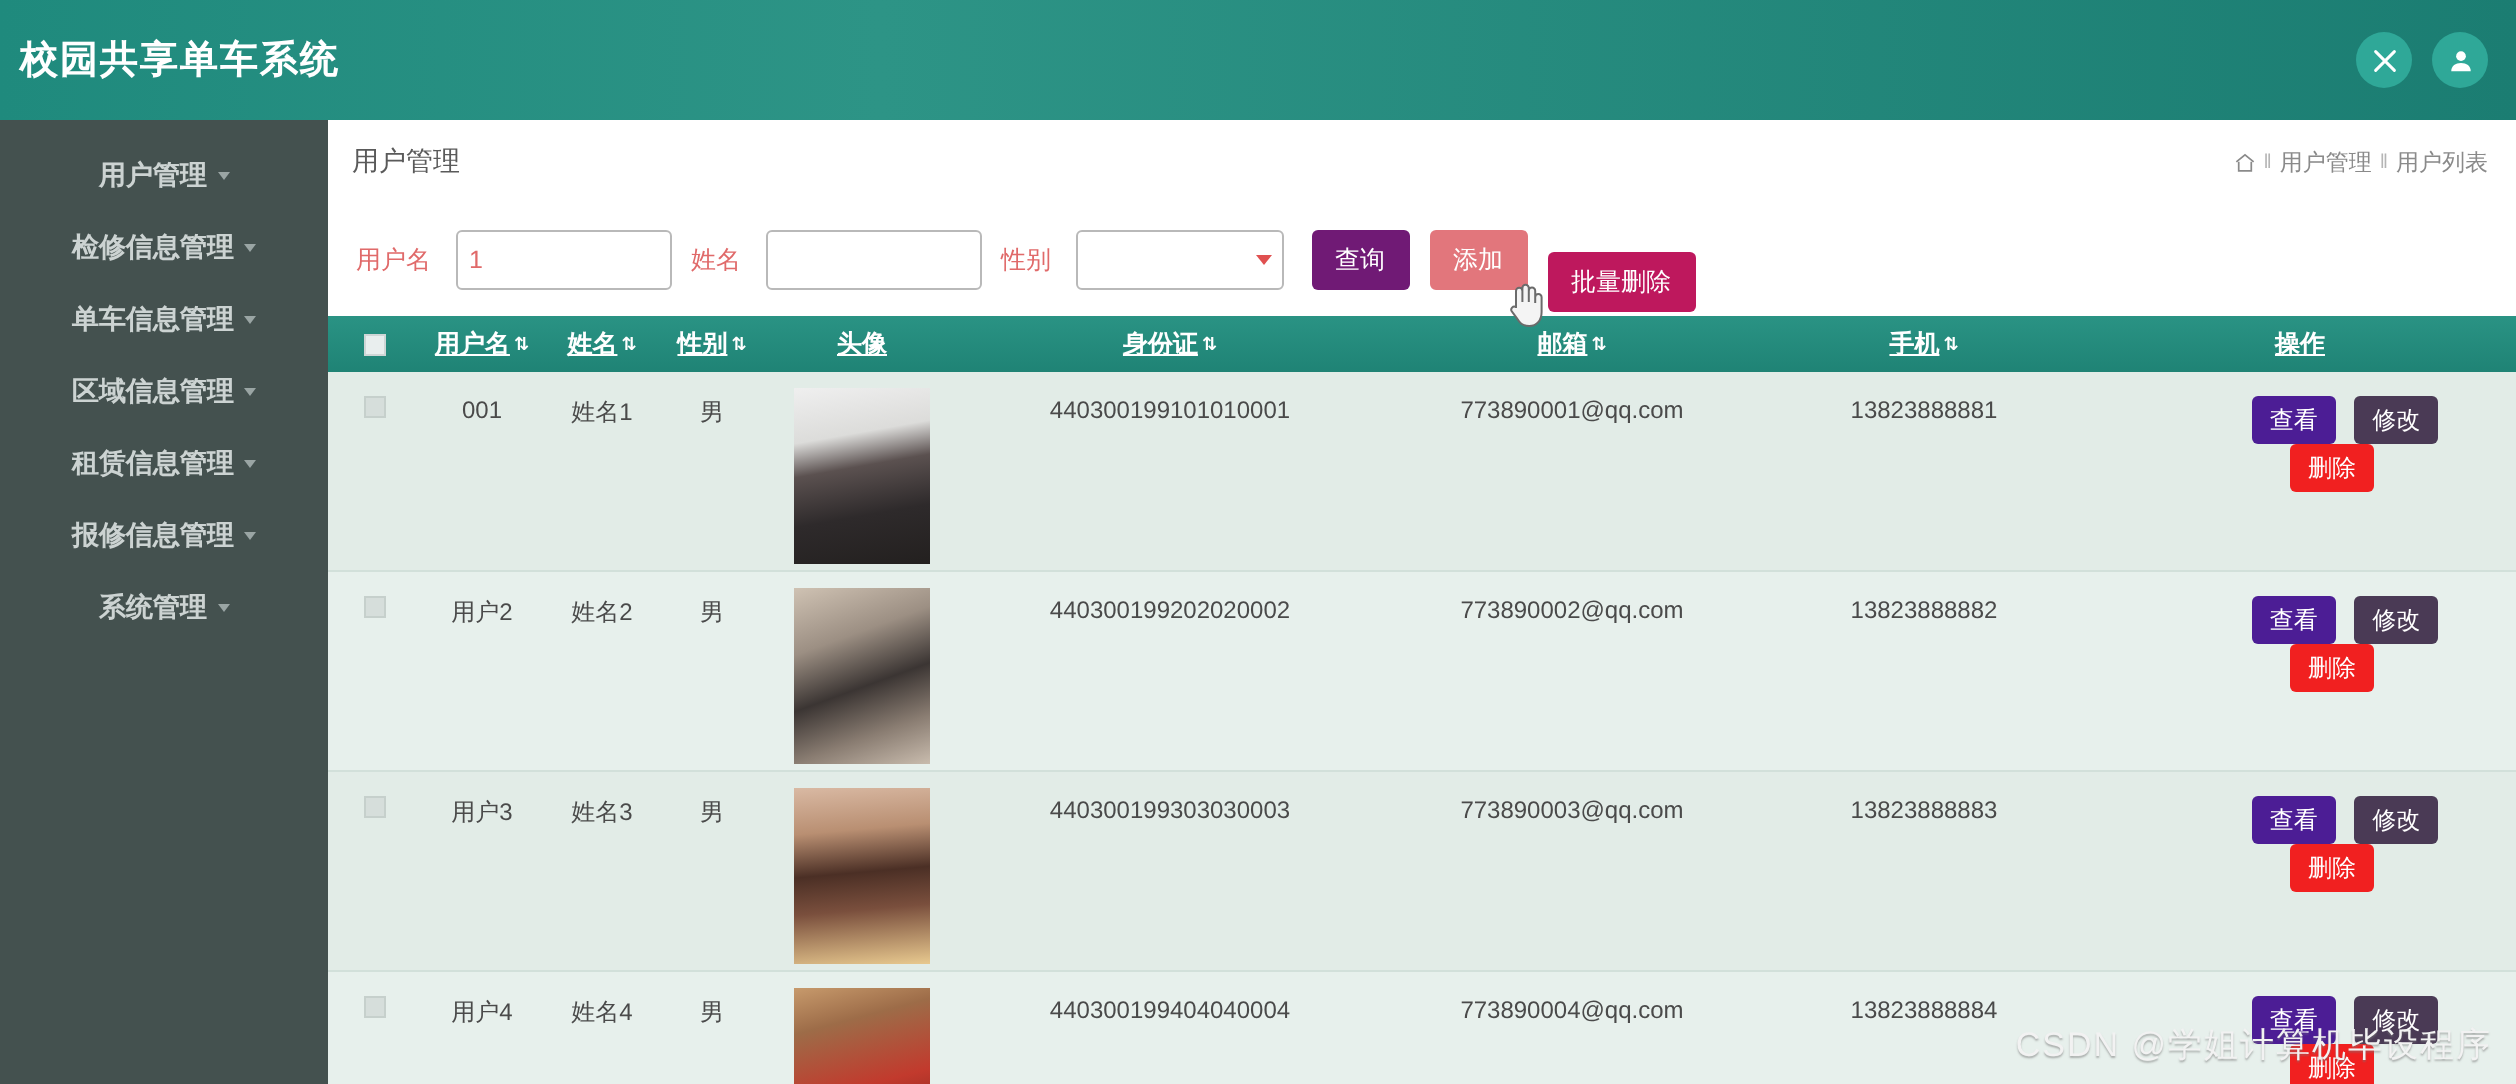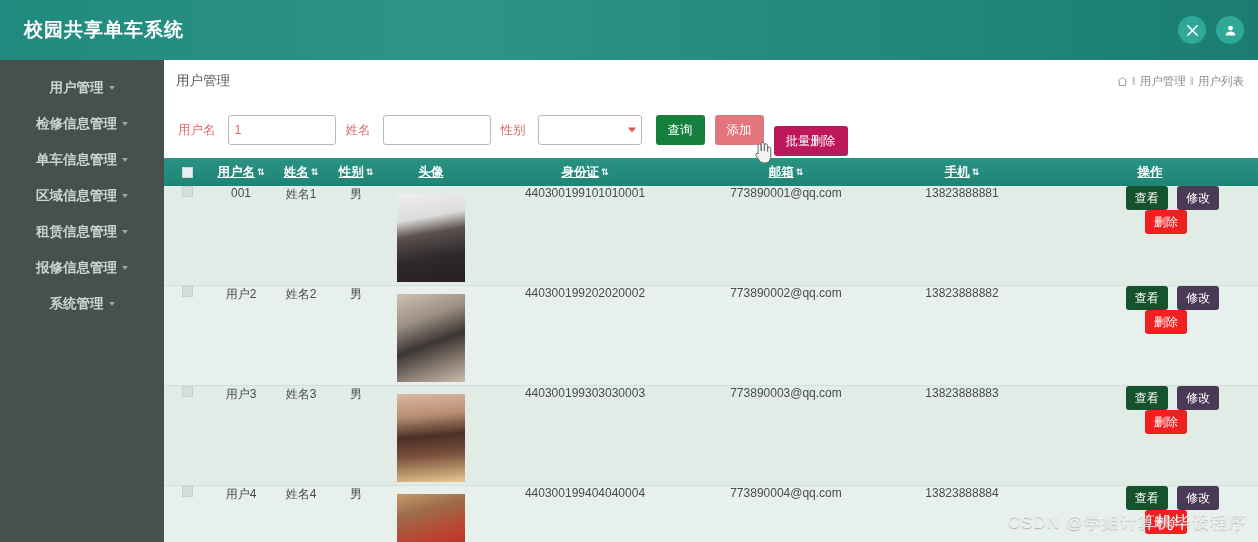--- a/index.html
+++ b/index.html
@@ -16,21 +16,21 @@
     position: absolute; top: 0; left: 0;
     width: 1258px; height: 60px;
     background: linear-gradient(90deg, #1f8a7d 0%, #2d9486 35%, #1b7d72 100%);
     display: flex; align-items: center;
   }
   .brand {
     color: #ffffff;
     font-size: 19px;
     font-weight: bold;
     letter-spacing: 1px;
-    margin-left: 24px;
+    margin-left: 10px;
   }
   .header-actions {
     position: absolute; right: 14px; top: 0; height: 60px;
     display: flex; align-items: center; gap: 10px;
   }
   .circle-btn {
     width: 28px; height: 28px; border-radius: 50%;
     background: #2fa898;
     display: flex; align-items: center; justify-content: center;
     cursor: pointer;
@@ -136,21 +136,21 @@
   .btn {
     height: 30px;
     border: none; border-radius: 3px;
     color: #fff;
     font-size: 12.5px;
     padding: 0 12px;
     cursor: pointer;
     font-family: inherit;
     margin-right: 10px;
   }
-  .btn-query { background: #15803d; }
+  .btn-query { background: #701a75; }
   .btn-add   { background: #e2767c; }
   .btn-del   { background: #be185d; margin-top: 22px; }
 
   
   .table-wrap { position: relative; }
   table { border-collapse: collapse; width: 1094px; table-layout: fixed; }
   thead th {
     background: linear-gradient(180deg, #2a9384 0%, #1f8375 100%);
     color: #ffffff;
     font-size: 12.5px;
@@ -173,21 +173,21 @@
     border: 1px solid #cfd6d6;
     display: inline-block;
     vertical-align: middle;
     cursor: pointer;
   }
   tbody td {
     font-size: 12px;
     color: #4a4a4a;
     text-align: center;
     vertical-align: top;
-    padding-top: 0;
+    padding-top: 12px;
     height: 74px;
     border-bottom: 1px solid #d2e0da;
   }
   tbody tr:nth-child(odd)  { background: #e2ece7; }
   tbody tr:nth-child(even) { background: #e7f0ec; }
   .row-check {
     width: 11px; height: 11px;
     background: #d6dedb;
     border: 1px solid #c6d0cc;
     display: inline-block;
@@ -210,21 +210,21 @@
     height: 24px; line-height: 24px;
     padding: 0 9px;
     border-radius: 3px;
     color: #ffffff;
     font-size: 12px;
     margin: 0 3px;
     cursor: pointer;
     border: none;
     font-family: inherit;
   }
-  .a-view { background: #14532d; margin-left: 48px; }
+  .a-view { background: #4c1d95; margin-left: 48px; }
   .a-edit { background: #4a3a55; }
   .a-del  { background: #f12020; margin-left: 35px; }
 
   
   .cursor-hand {
     position: absolute;
     left: 752px; top: 140px;
     width: 22px; height: 24px;
     pointer-events: none;
     z-index: 40;

